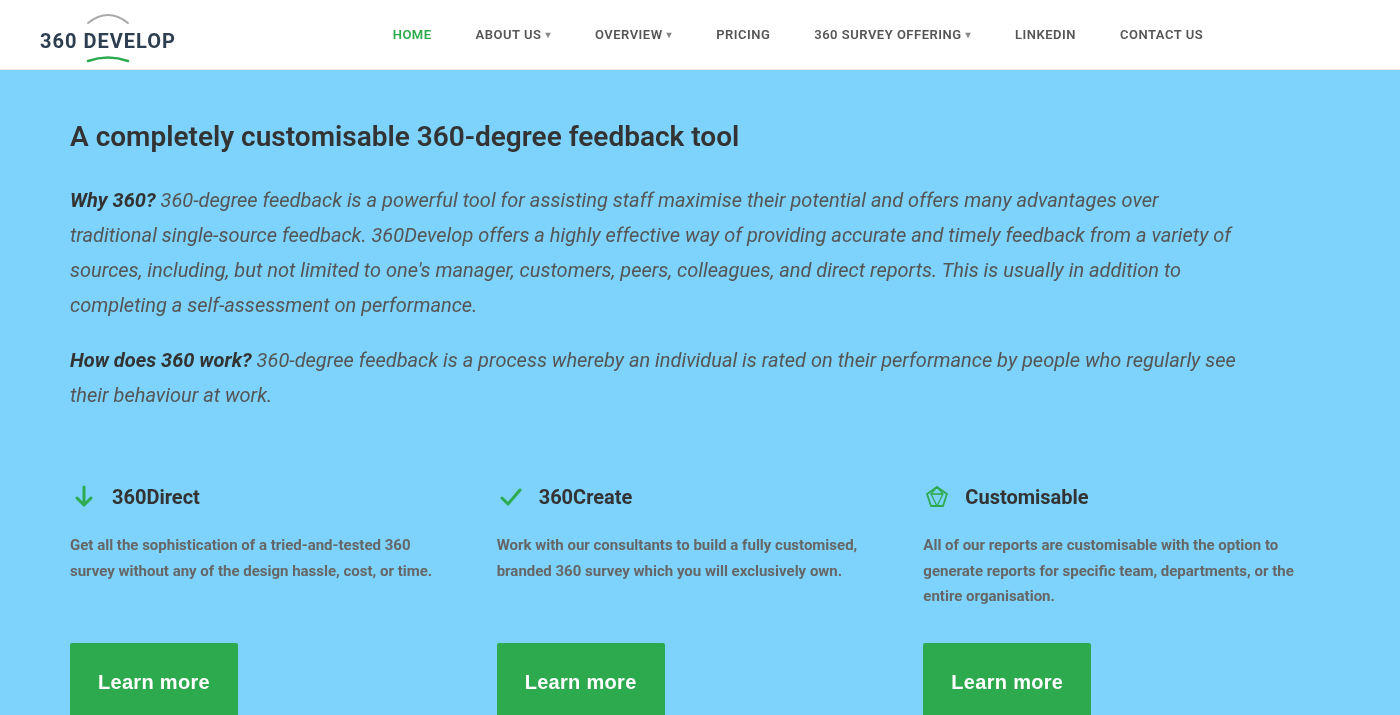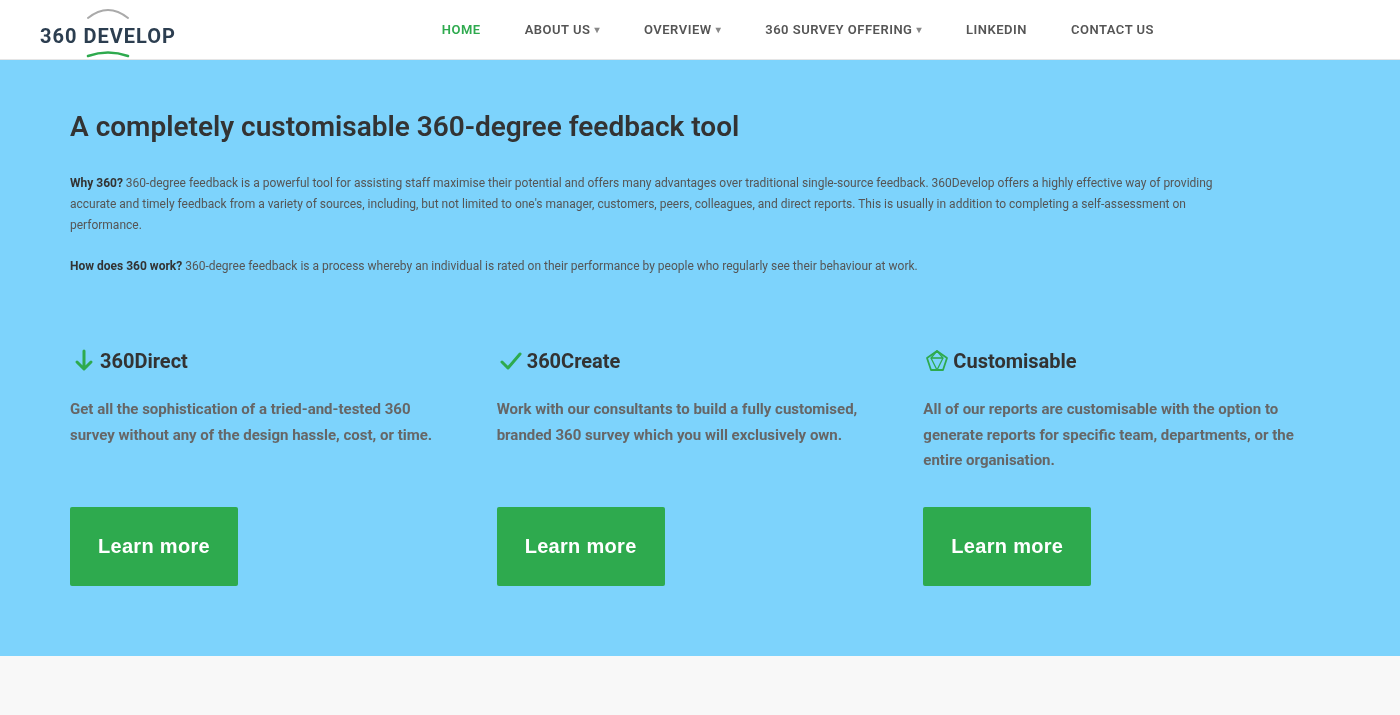--- a/index.html
+++ b/index.html
@@ -16,21 +16,21 @@
       min-height: 715px;
     }
 
     
     header {
       background: #fff;
       border-bottom: 1px solid #e5e5e5;
       display: flex;
       align-items: center;
       padding: 0 40px;
-      height: 60px;
+      height: 70px;
     }
 
     .logo {
       display: flex;
       flex-direction: column;
       align-items: center;
       margin-right: 60px;
     }
 
     .logo-text {
@@ -86,25 +86,26 @@
     }
 
     .page-title {
       font-size: 28px;
       font-weight: 600;
       color: #333;
       margin-bottom: 30px;
     }
 
     .intro-text {
-      font-size: 12px;
+      font-size: 20px;
       color: #555;
       line-height: 1.75;
       max-width: 1180px;
       margin-bottom: 20px;
+      font-style: italic;
     }
 
     .intro-text .bold {
       font-weight: 700;
       color: #333;
     }
 
     
     .cards-section {
       display: flex;
@@ -117,21 +118,21 @@
       padding: 20px 30px 30px 0;
     }
 
     .card:not(:last-child) {
       margin-right: 20px;
     }
 
     .card-header {
       display: flex;
       align-items: center;
-      gap: 2px;
+      gap: 14px;
       margin-bottom: 22px;
     }
 
     .card-icon {
       width: 28px;
       height: 28px;
       display: flex;
       align-items: center;
       justify-content: center;
     }
@@ -180,20 +181,21 @@
   <nav>
     <span class="nav-item active">HOME</span>
     <span class="nav-item">
       <span>ABOUT US</span>
       <span class="chevron">▾</span>
     </span>
     <span class="nav-item">
       <span>OVERVIEW</span>
       <span class="chevron">▾</span>
     </span>
+    <span class="nav-item">PRICING</span>
     <span class="nav-item">
       <span>360 SURVEY OFFERING</span>
       <span class="chevron">▾</span>
     </span>
     <span class="nav-item">LINKEDIN</span>
     <span class="nav-item">CONTACT US</span>
   </nav>
 </header>
 
 <main>

